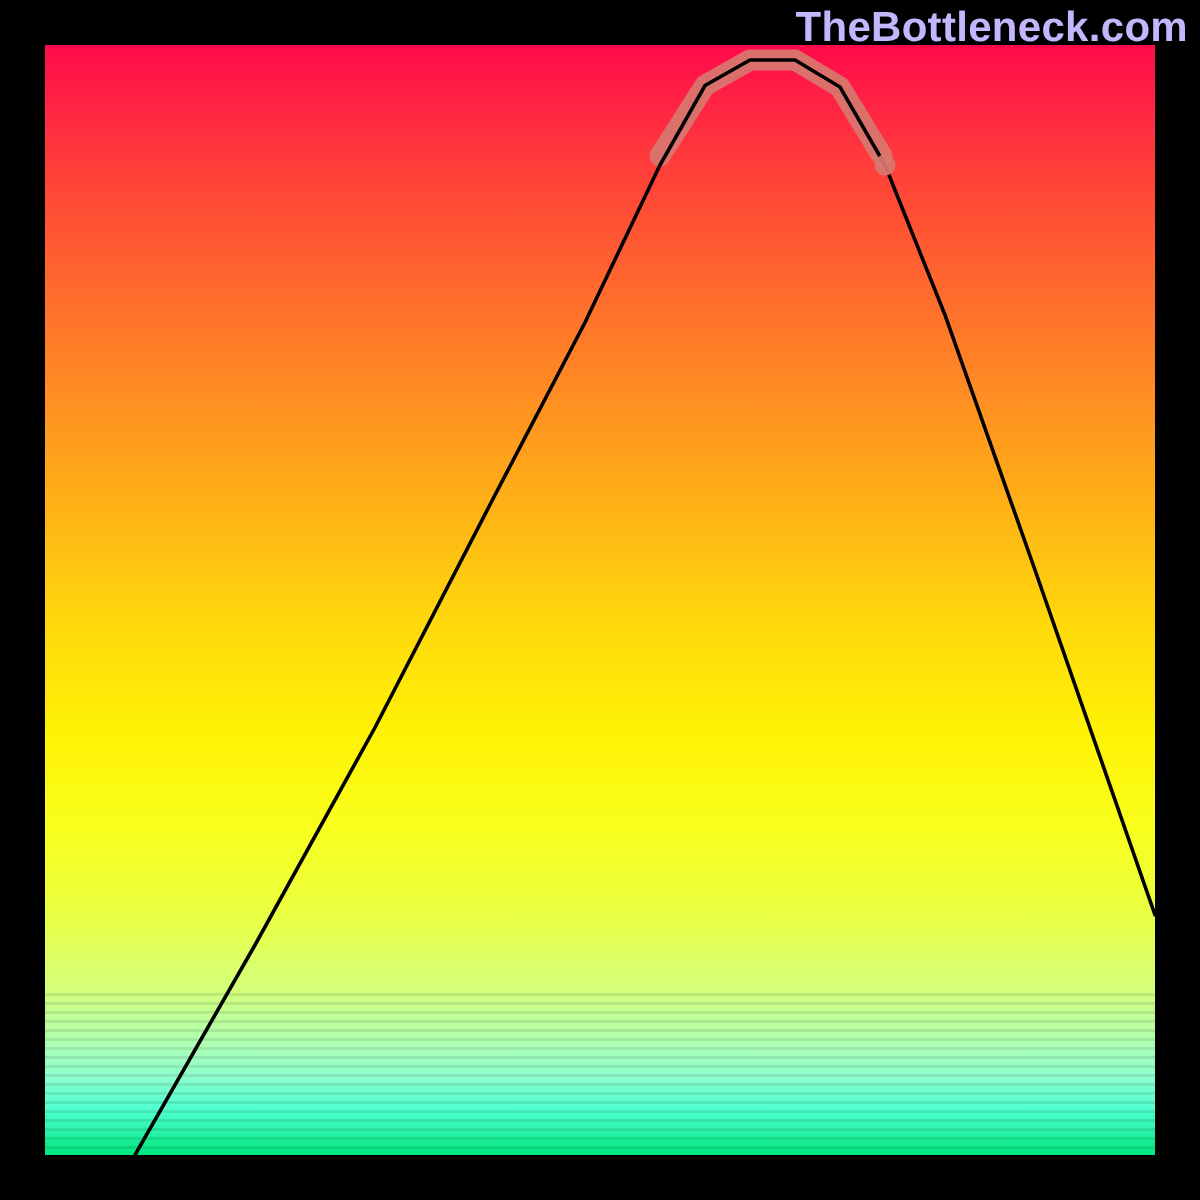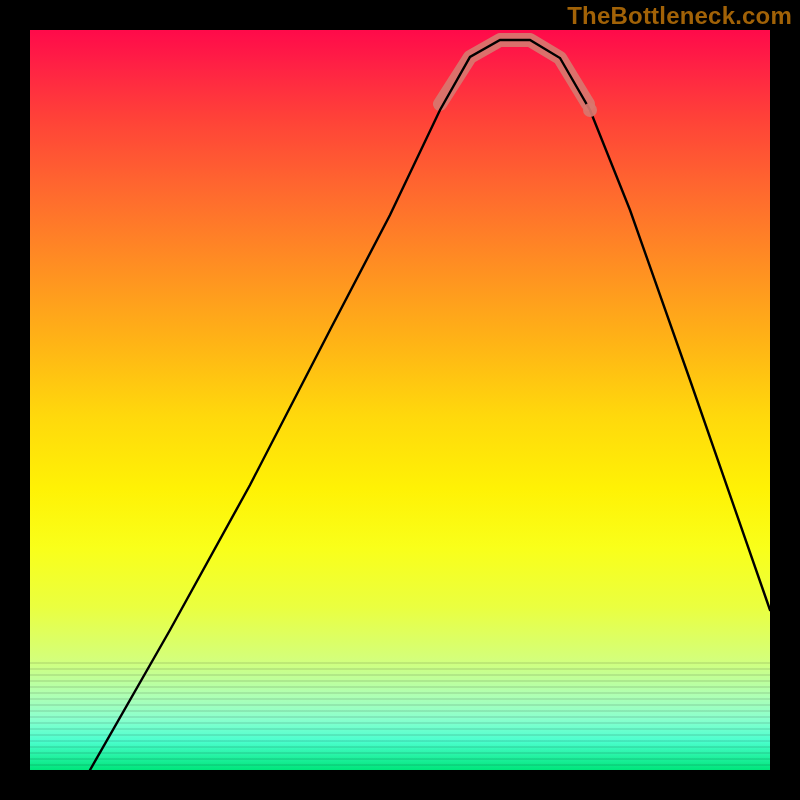--- a/index.html
+++ b/index.html
@@ -80,23 +80,23 @@
   }
   .dot {
     fill: #d8776f;
     opacity: 0.92;
   }
   .watermark {
     position: absolute;
     top: 2px;
     right: 8px;
     font-family: Arial, Helvetica, sans-serif;
-    font-size: 24px;
+    font-size: 28px;
     font-weight: 600;
-    color: #a16207;
+    color: #c4b5fd;
     letter-spacing: 0.2px;
     user-select: none;
   }
 </style>
 </head>
 <body>
 
 <div class="canvas">
 
   <div class="plot-frame">

